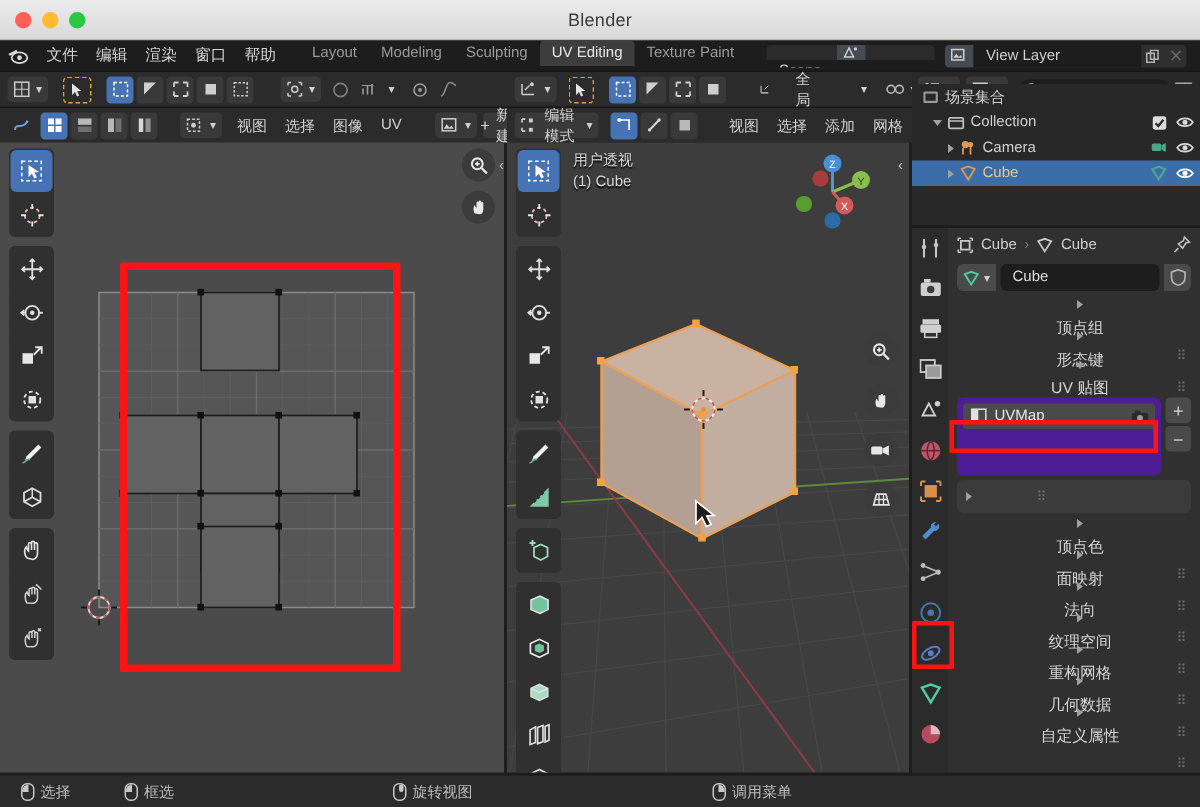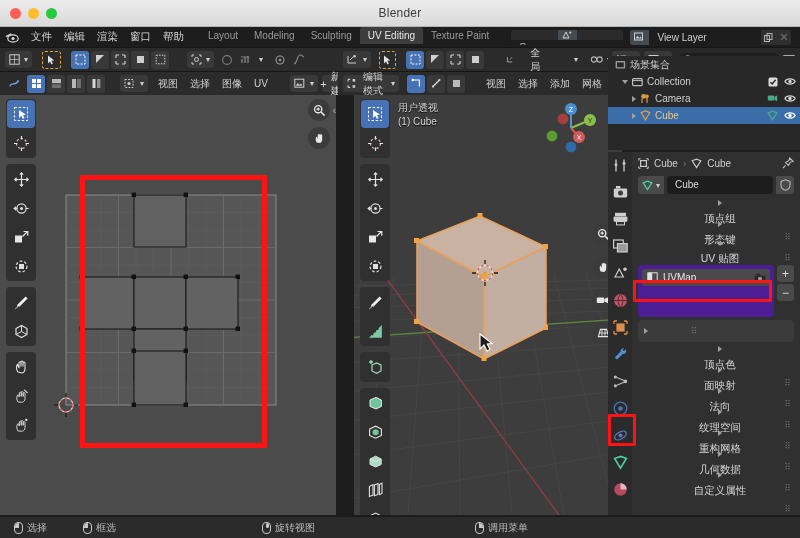--- a/index.html
+++ b/index.html
@@ -69,21 +69,21 @@
   .hgroup { display:flex; align-items:center; margin-right:6px; }
   .hmenu { font-size:10px; color:#cfcfcf; padding:0 6px; white-space:nowrap; }
   .hdd {
     display:flex;align-items:center; height:17px; background:#393939;
     border-radius:3px; padding:0 4px; color:#d0d0d0; font-size:10px; margin-right:4px; gap:4px;
   }
 
   
   .panel { position:absolute; }
   #uv-editor   { left:0;   top:95px; width:336px; height:420px; background:#4b4b4b; overflow:hidden; }
-  #view3d      { left:354px; top:95px; width:268px; height:420px; background:#3d3d3d; overflow:hidden; }
+  #view3d      { left:338px; top:95px; width:268px; height:420px; background:#3d3d3d; overflow:hidden; }
   #outliner    { left:608px; top:56px; width:192px; height:94px; background:#282828; overflow:hidden;}
   #properties  { left:608px; top:152px; width:192px; height:363px; background:#303030; overflow:hidden;}
 
   
   .vtoolbar {
     position:absolute; left:6px; top:4px; width:30px;
     display:flex; flex-direction:column; gap:1px;
   }
   .tgroup { background:#303030; border-radius:4px; padding:1px; display:flex;flex-direction:column; gap:1px; margin-bottom:5px;}
   .tbtn {

